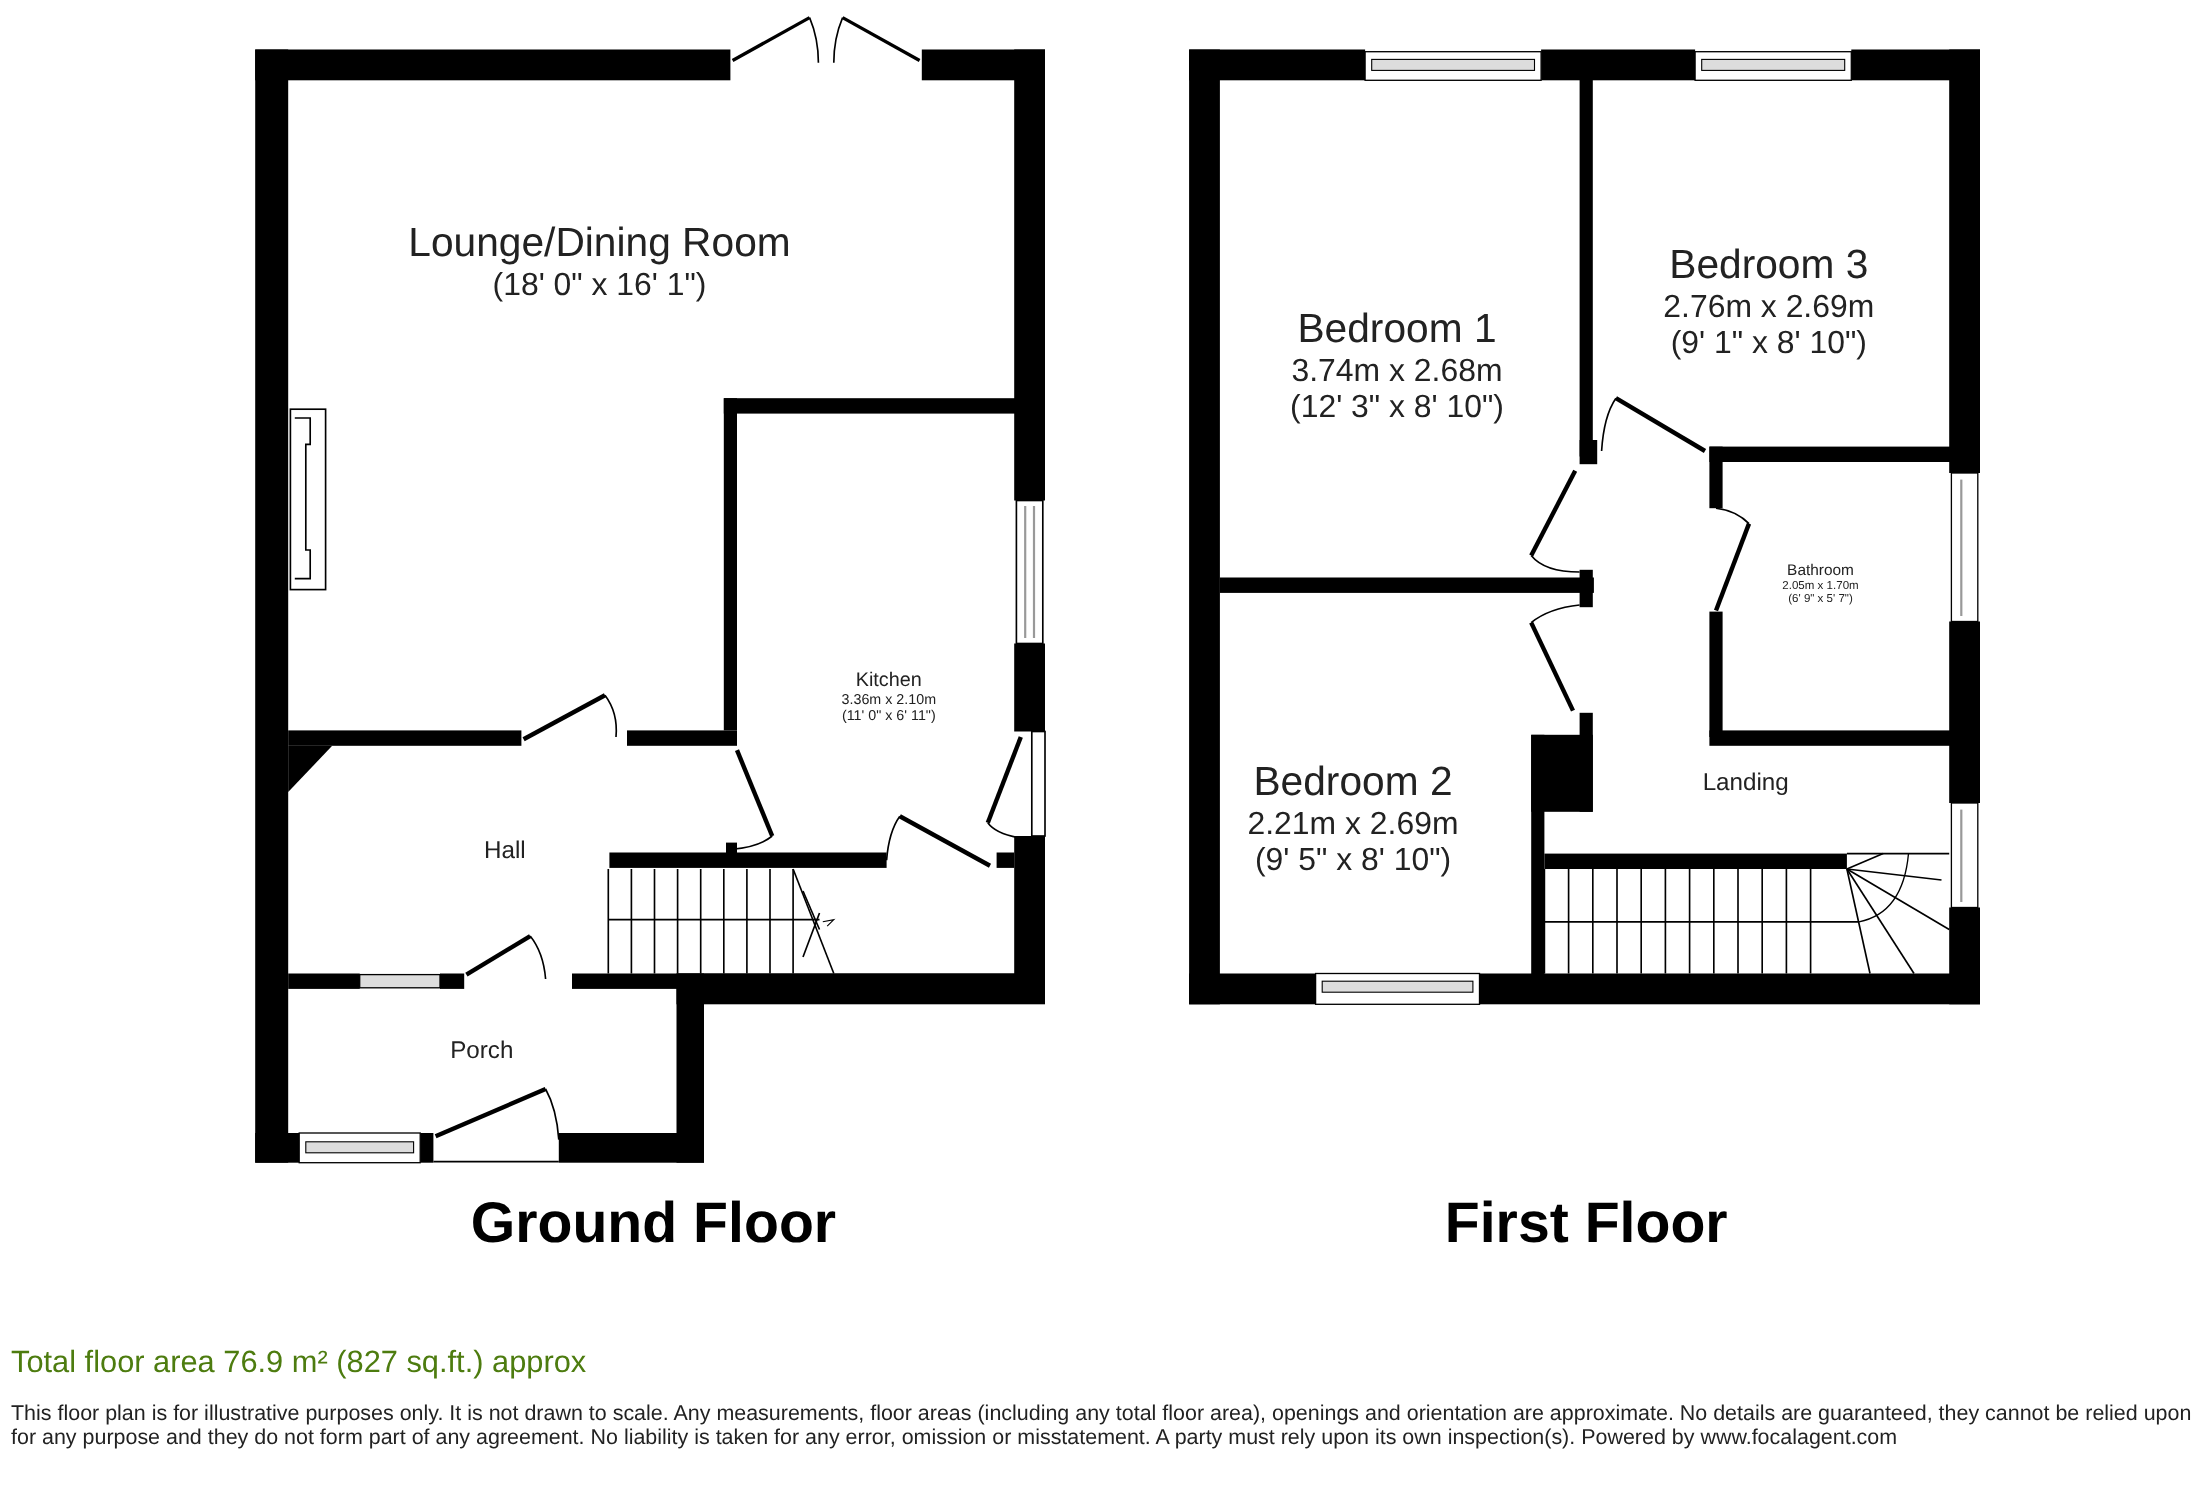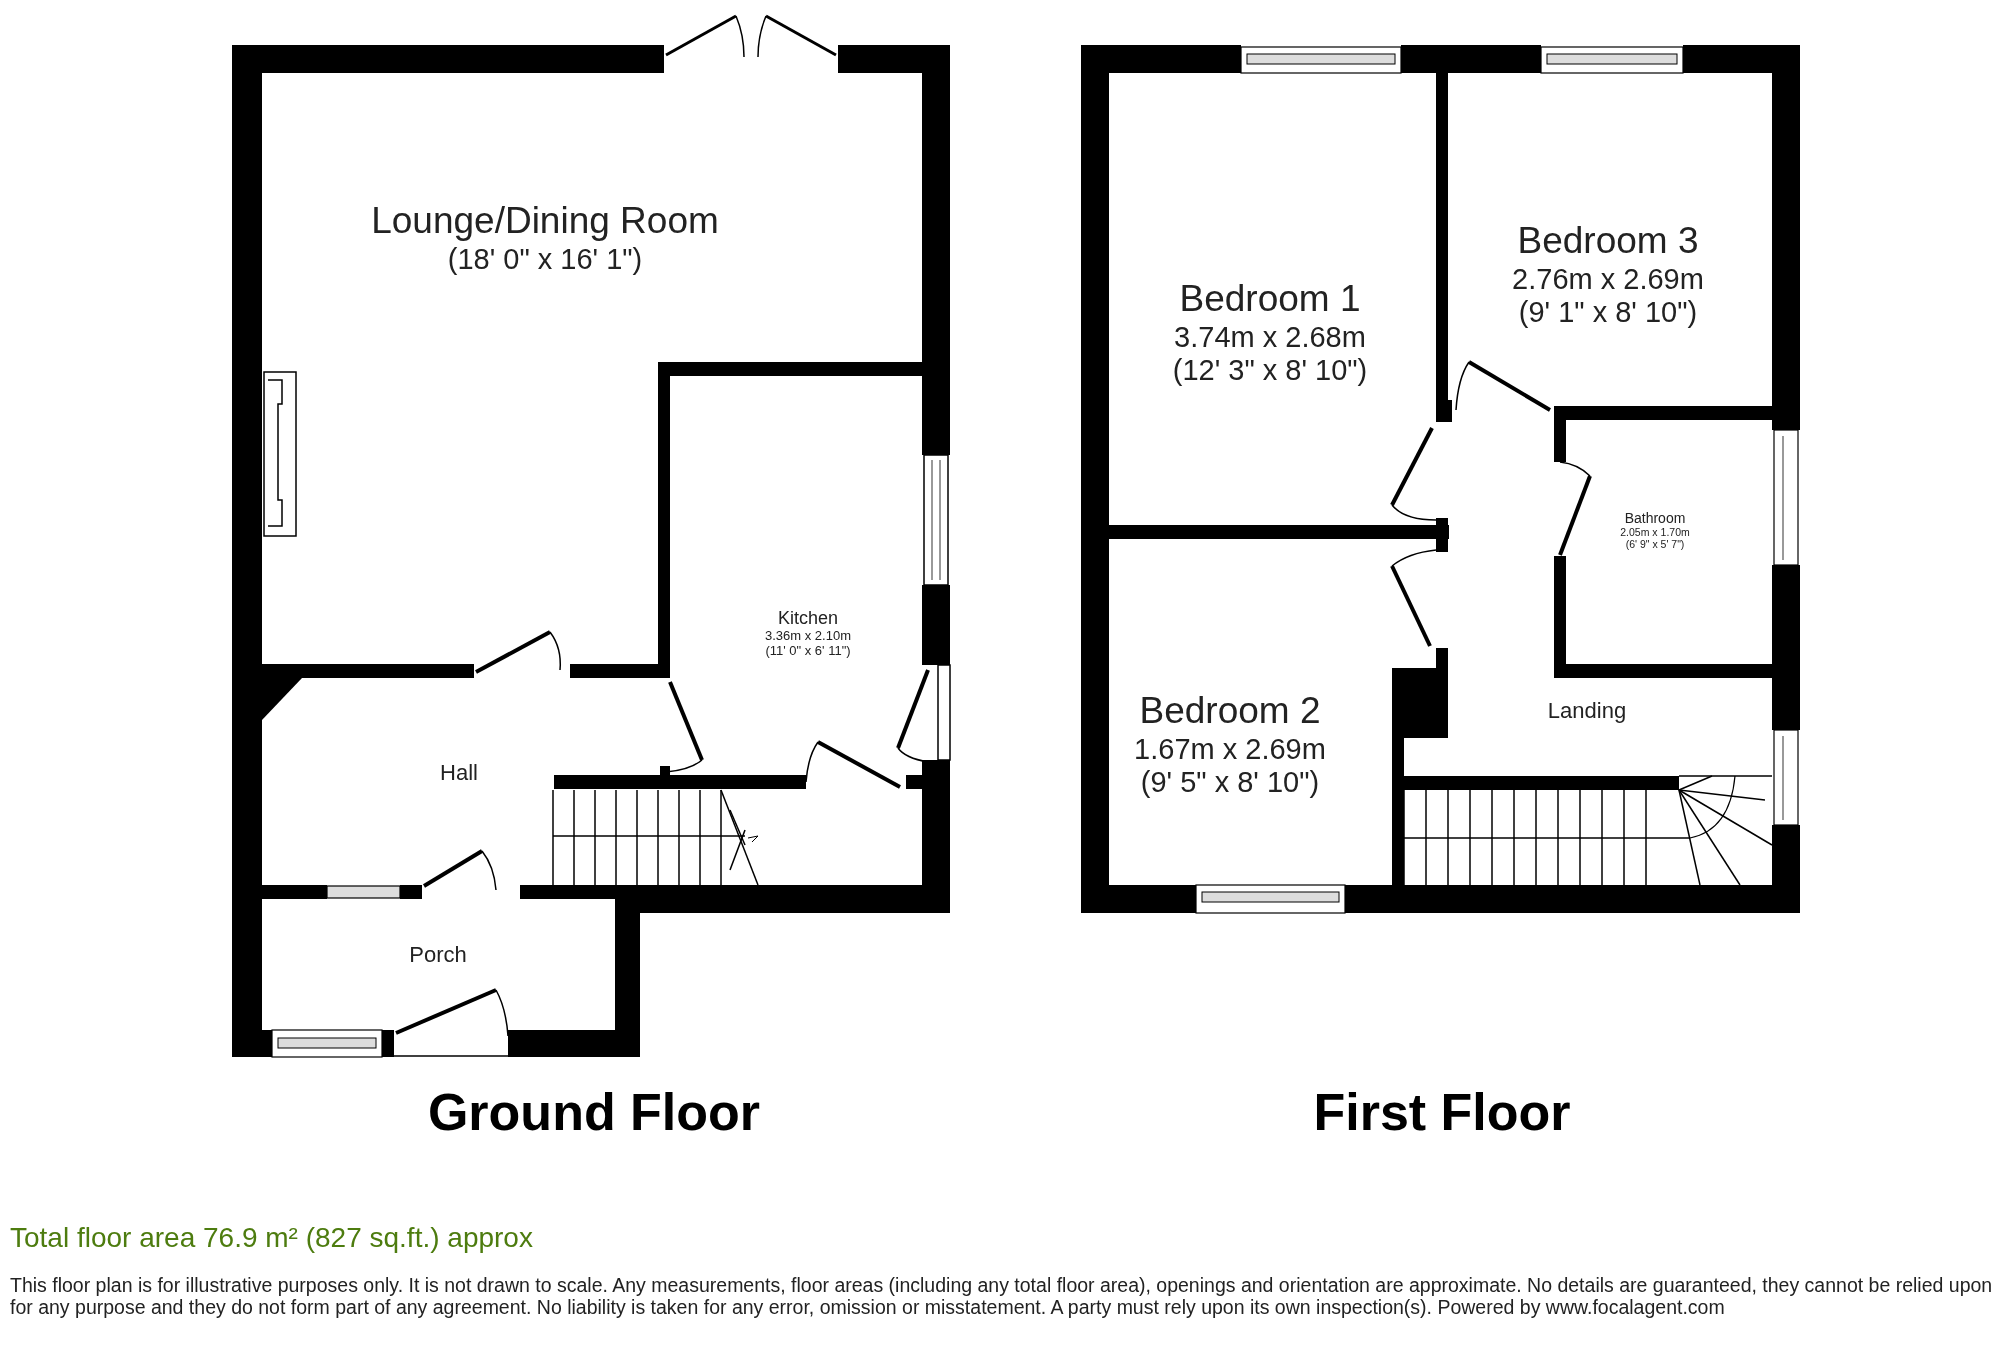--- a/index.html
+++ b/index.html
@@ -240,21 +240,21 @@
 </div>
 
 <div class="room-label xs" style="left:1655px; top:510px;">
   <span class="name">Bathroom</span>
   <span class="dim">2.05m x 1.70m</span>
   <span class="dim">(6' 9" x 5' 7")</span>
 </div>
 
 <div class="room-label lg" style="left:1230px; top:690px;">
   <span class="name">Bedroom 2</span>
-  <span class="dim">1.67m x 2.69m</span>
+  <span class="dim">2.21m x 2.69m</span>
   <span class="dim">(9' 5" x 8' 10")</span>
 </div>
 
 <div class="room-label md" style="left:1587px; top:698px;">
   <span class="name">Landing</span>
 </div>
 
 <div class="floor-title" style="left:1442px; top:1082px;">First Floor</div>
 
 <div class="total">Total floor area 76.9 m² (827 sq.ft.) approx</div>

